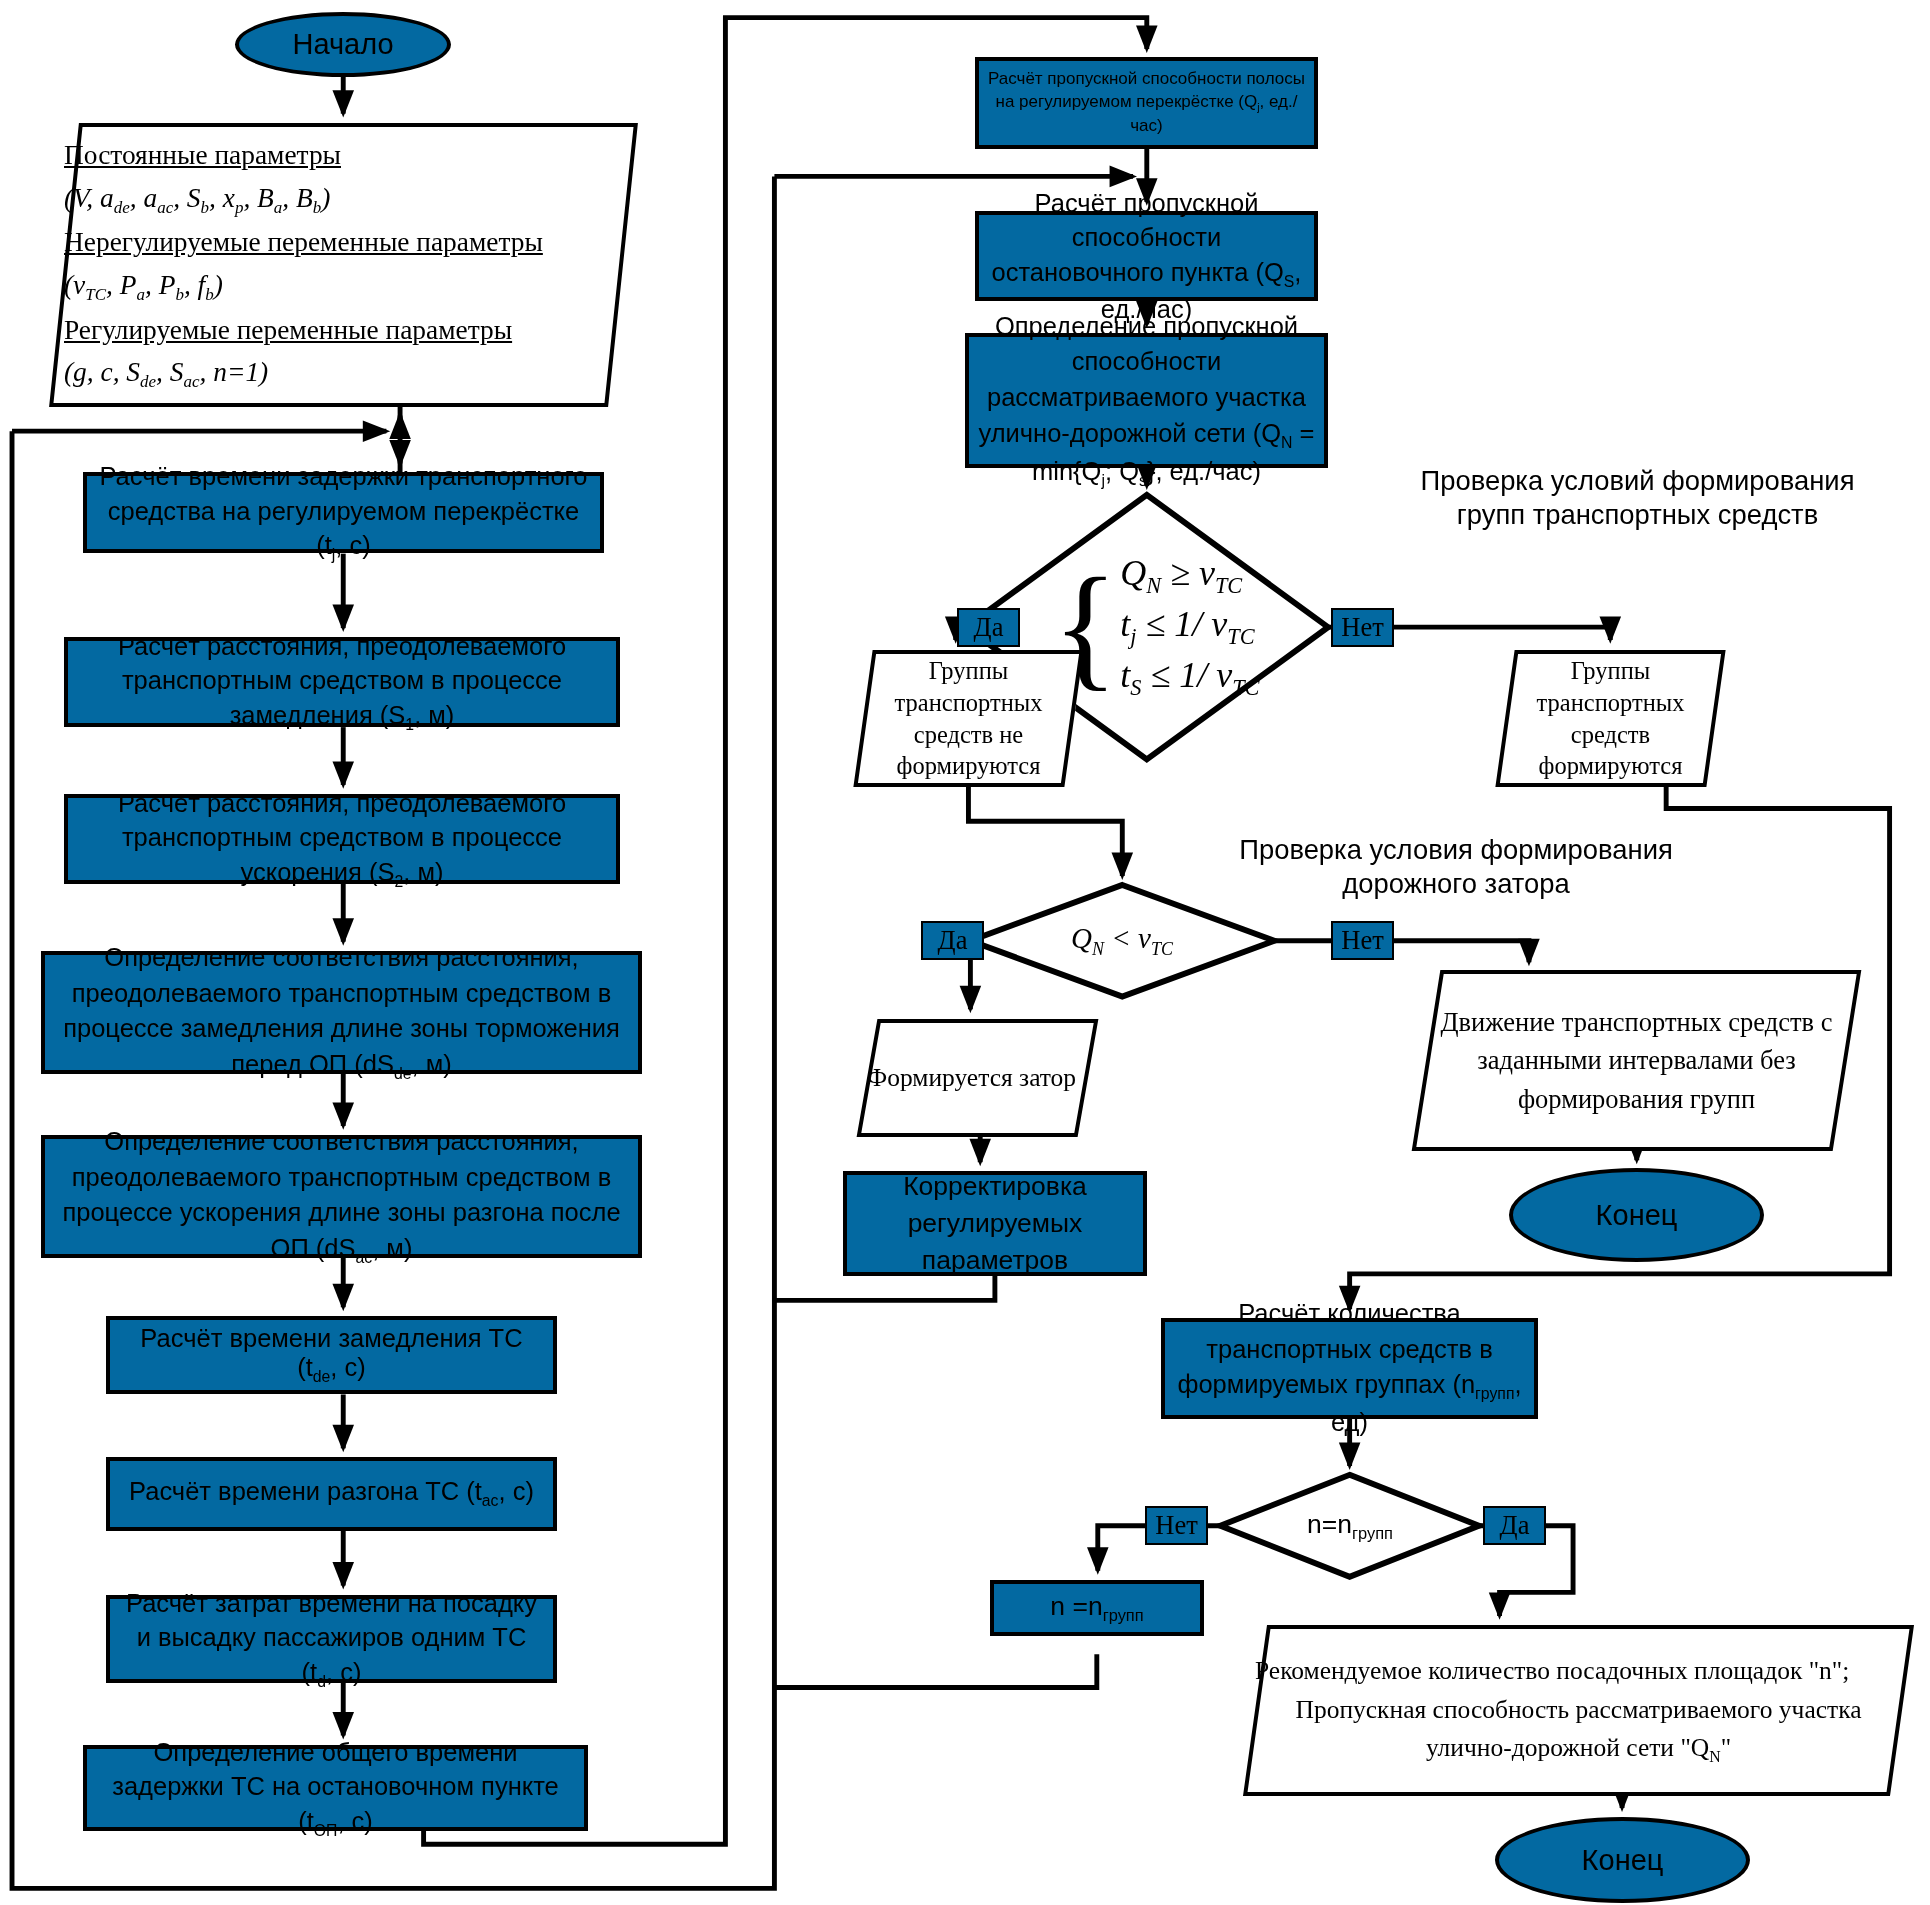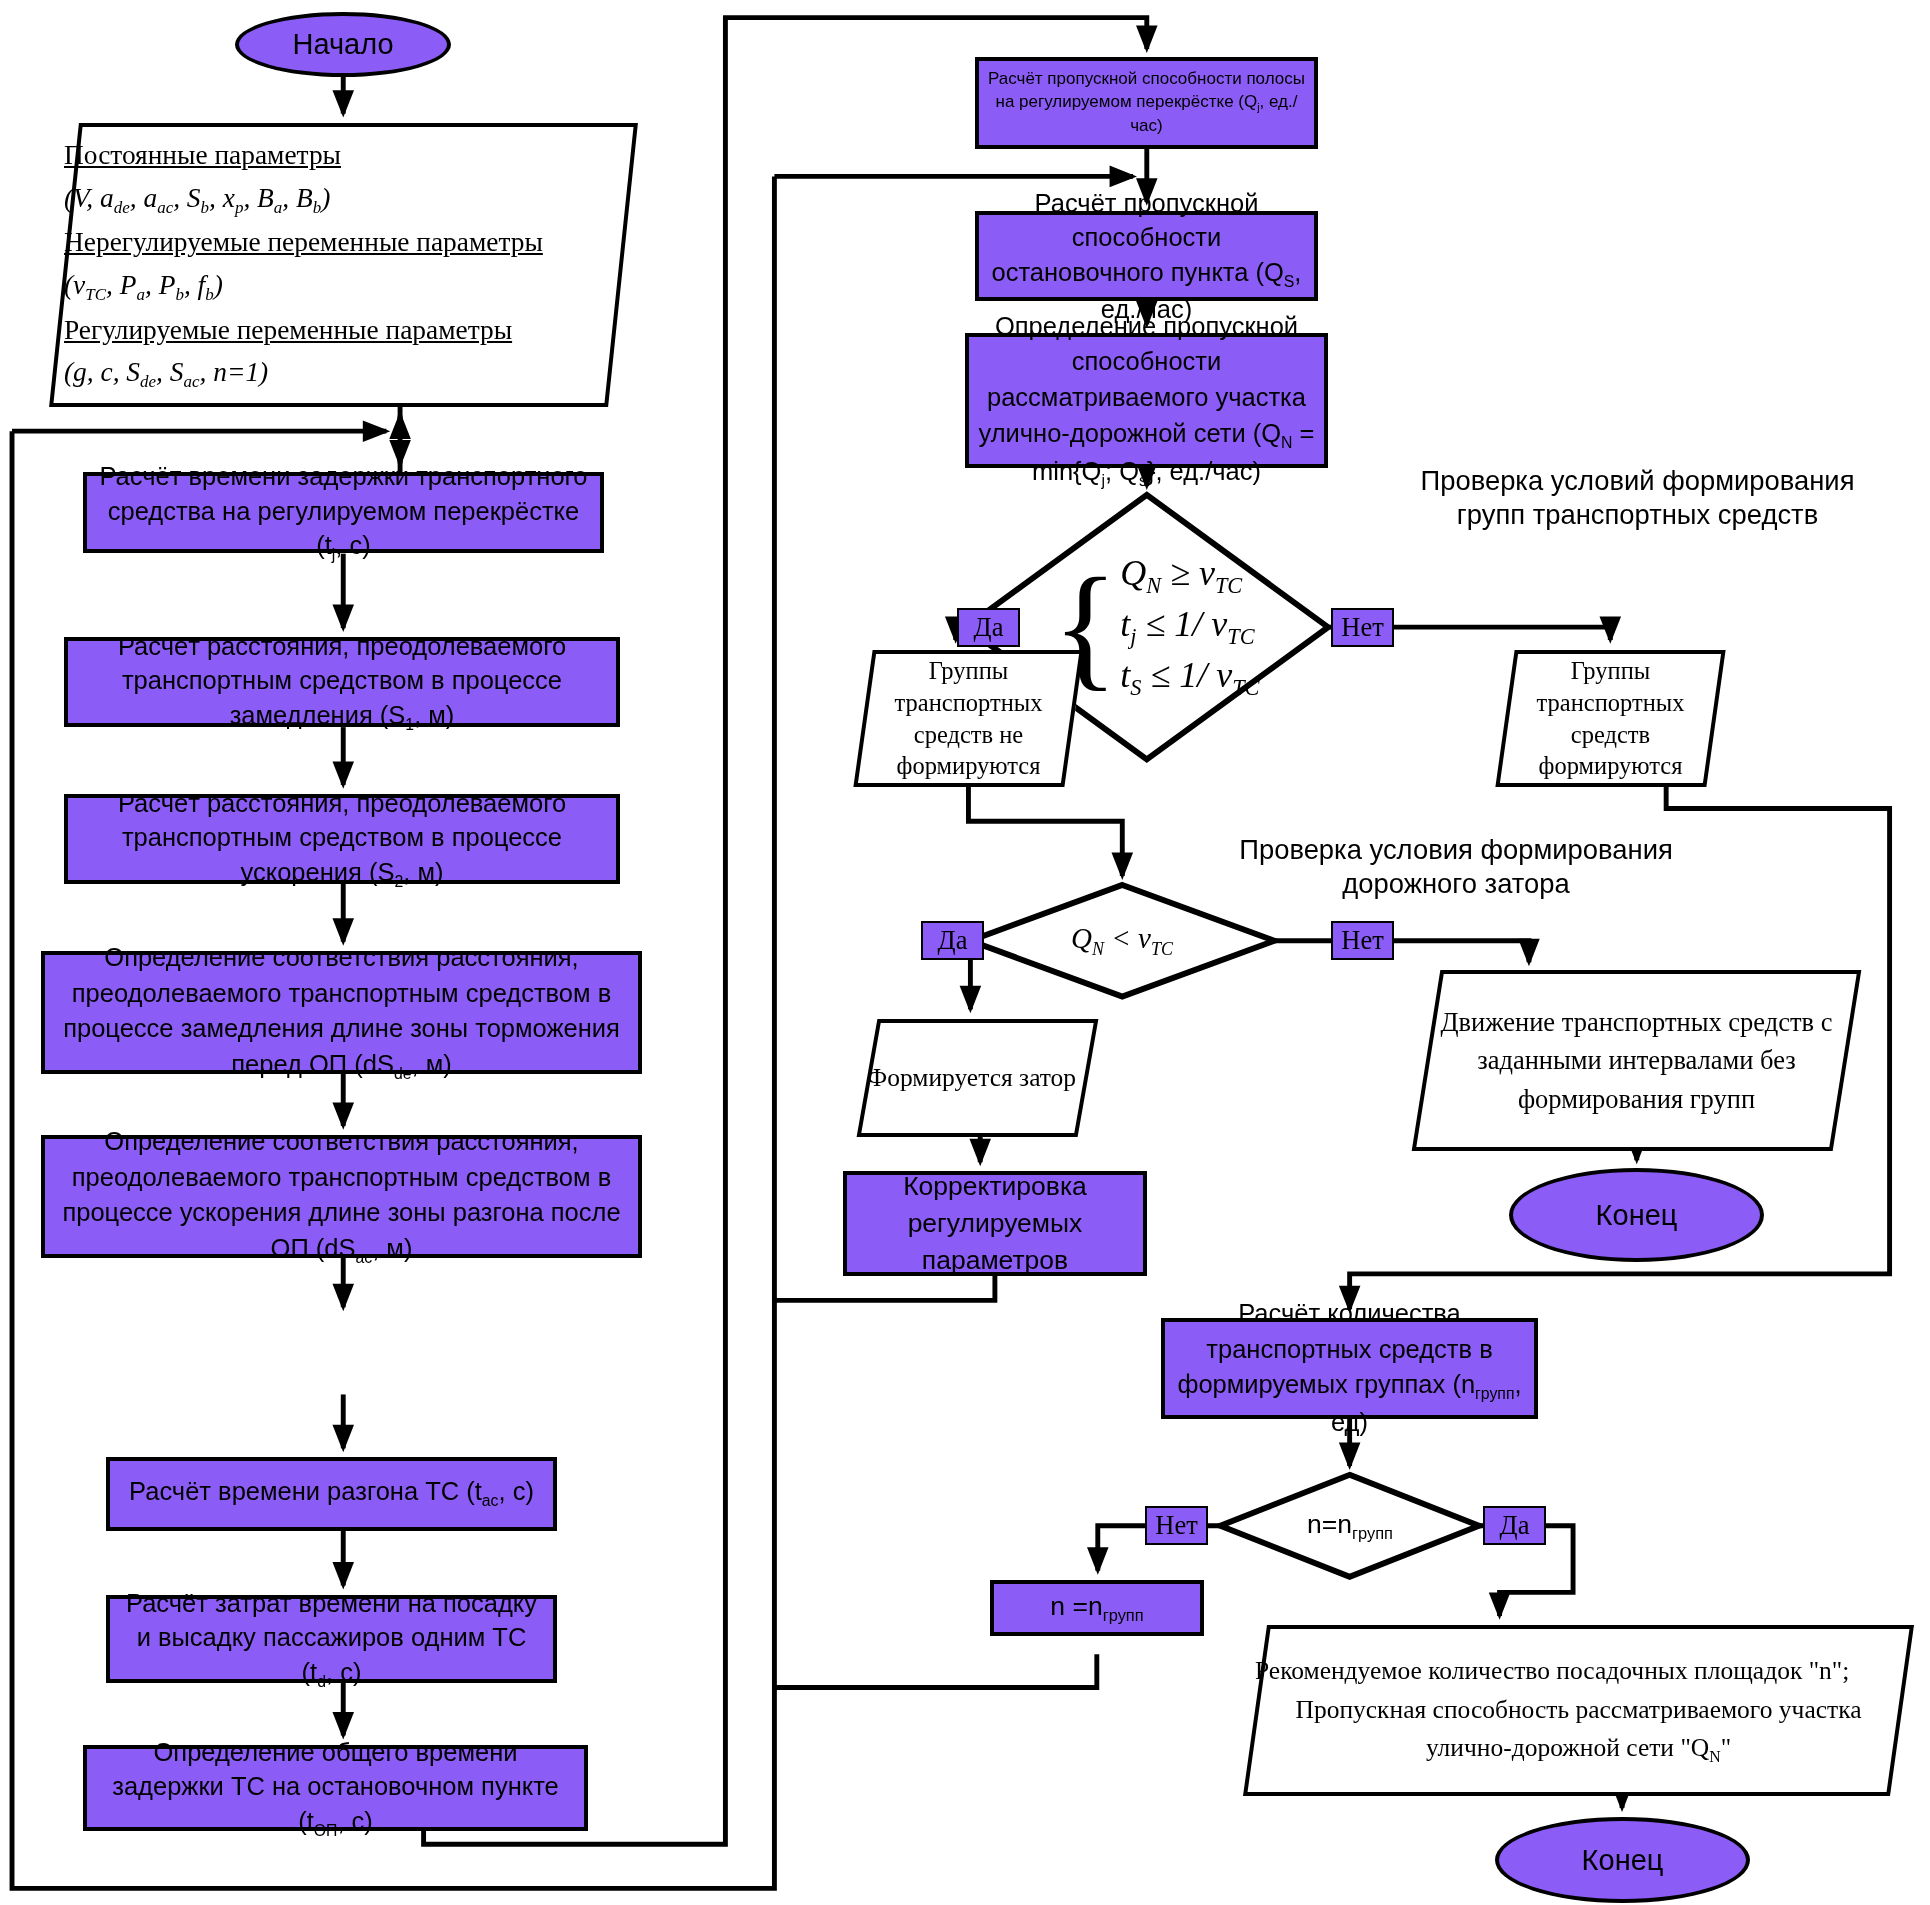--- a/index.html
+++ b/index.html
@@ -1,20 +1,20 @@
 <!DOCTYPE html>
 <html><head>
 <meta charset="utf-8">
 <style>
   html,body{margin:0;padding:0;background:#e8e8e8;}
   #stage{position:relative;width:1931px;height:1905px;background:#ffffff;overflow:hidden;
          font-family:"Liberation Sans",sans-serif;color:#000;}
   #wires{position:absolute;left:0;top:0;z-index:1;}
   .shape{position:absolute;z-index:2;box-sizing:border-box;display:flex;flex-direction:column;
-         align-items:center;justify-content:center;text-align:center;background:#8b5cf6;}
+         align-items:center;justify-content:center;text-align:center;background:#0369a1;}
   .box{border:4.9px solid #000;}
   .ellipse{border:4.9px solid #000;border-radius:50%;font-size:29px;}
   .par{background:none;border:none;}
   .par .skin{position:absolute;left:0;top:0;right:0;bottom:0;border:4.9px solid #000;background:#fff;}
   .par .txt{position:relative;z-index:2;width:100%;display:flex;flex-direction:column;
             align-items:flex-start;justify-content:center;height:100%;}
   .serif{font-family:"Liberation Serif",serif;}
   .ital{font-style:italic;}
   .ul{text-decoration:underline;}
   .lbl{border:2.9px solid #000;font-family:"Liberation Serif",serif;font-size:26.5px;z-index:4;
@@ -127,20 +127,23 @@
   </div>
 
   <div class="shape box" style="left:41px;top:951px;width:601px;height:123px;font-size:25.5px;line-height:1.4;padding:2px 5.9px;">
     <span>Определение соответствия расстояния, преодолеваемого транспортным средством в процессе замедления длине зоны торможения перед ОП  (dS<sub>de</sub>, м)</span>
   </div>
 
   <div class="shape box" style="left:41px;top:1135px;width:601px;height:123px;font-size:25.5px;line-height:1.4;padding:2px 5.9px;">
     <span>Определение соответствия расстояния, преодолеваемого транспортным средством в процессе ускорения длине зоны разгона после ОП  (dS<sub>ac</sub>, м)</span>
   </div>
 
+  <div class="shape box" style="left:106px;top:1316px;width:451px;height:78px;font-size:25.5px;padding:2px 7.8px;">
+    <span>Расчёт времени замедления ТС (t<sub>de</sub>, с)</span>
+  </div>
 
   <div class="shape box" style="left:106px;top:1457px;width:451px;height:74px;font-size:25.5px;padding:2px 7.8px;">
     <span>Расчёт времени разгона ТС (t<sub>ac</sub>, с)</span>
   </div>
 
   <div class="shape box" style="left:106px;top:1595px;width:451px;height:88px;font-size:25.5px;line-height:1.35;padding:2px 7.8px;">
     <span>Расчёт затрат времени на посадку и высадку пассажиров одним ТС (t<sub>d</sub>, с)</span>
   </div>
 
   <div class="shape box" style="left:83px;top:1745px;width:505px;height:86px;font-size:25.5px;line-height:1.35;padding:2px 7.8px;">

